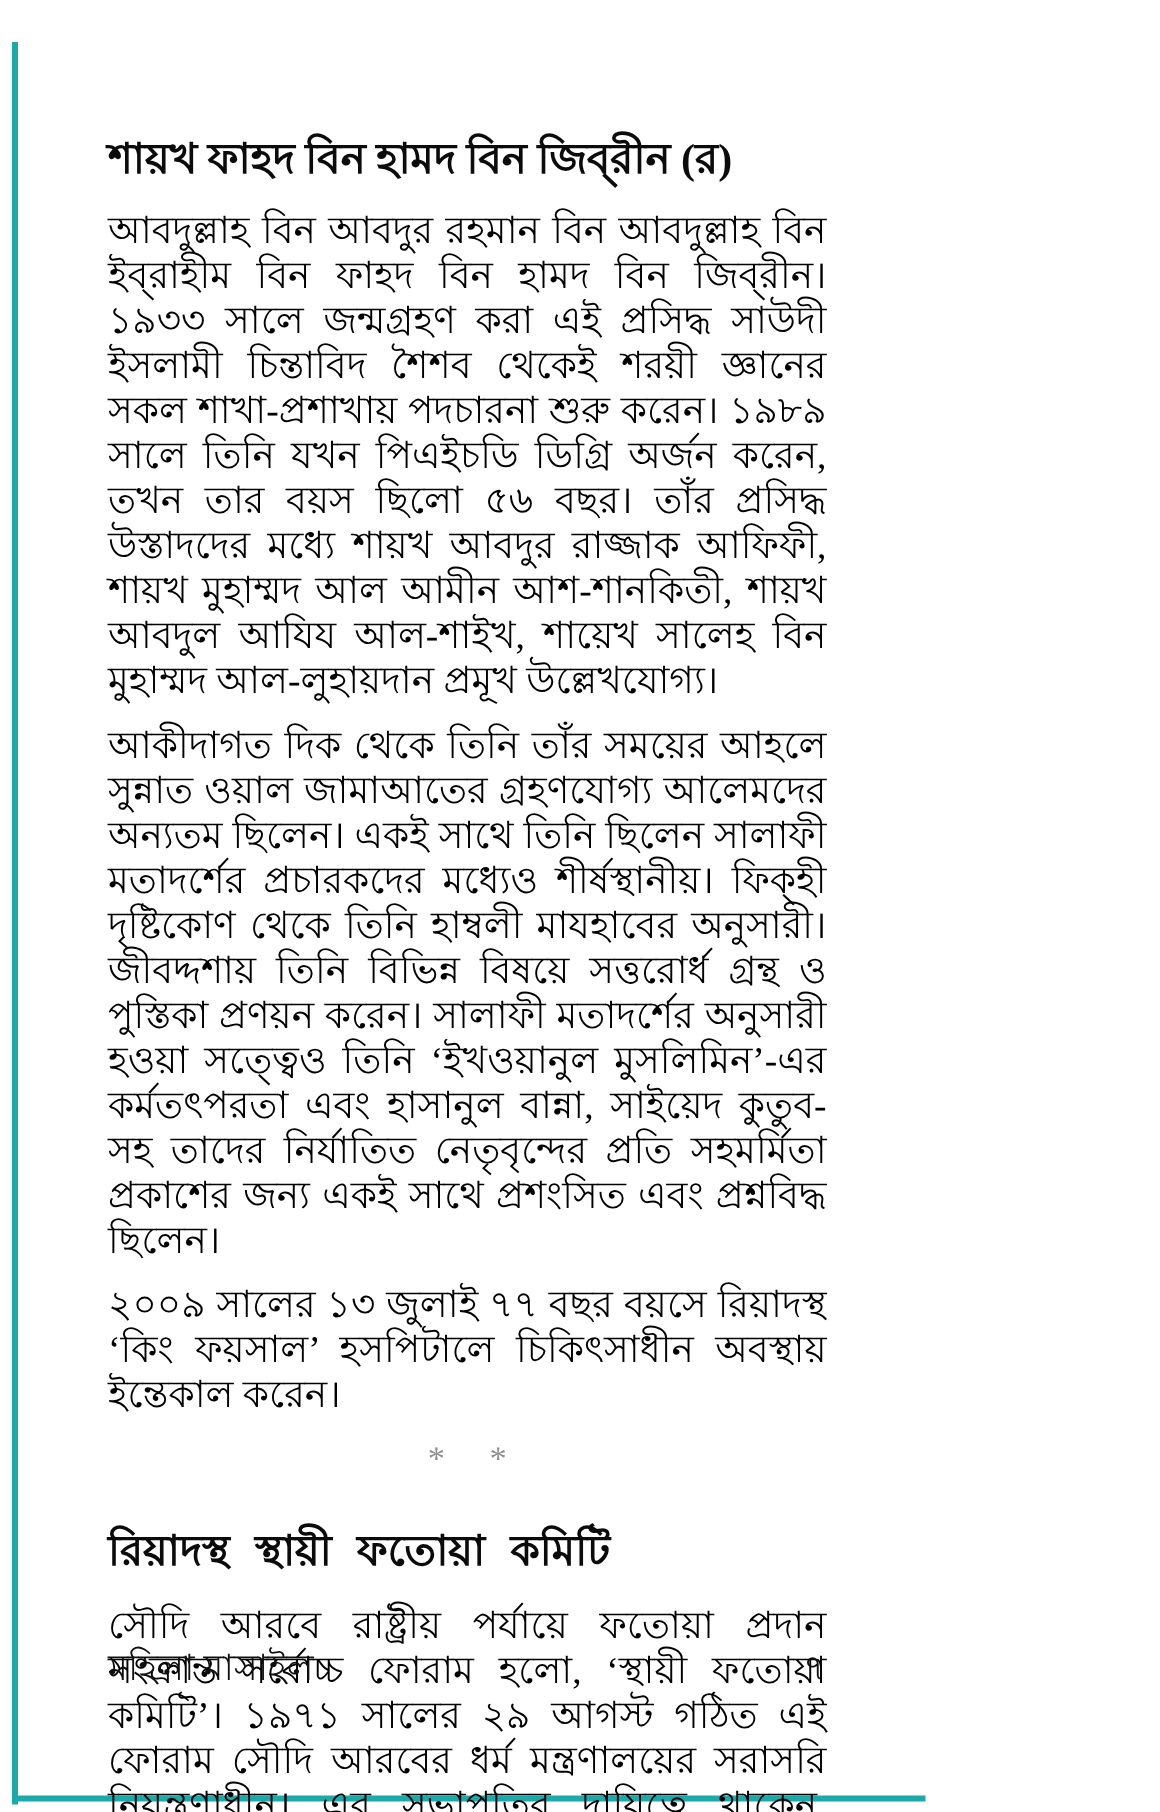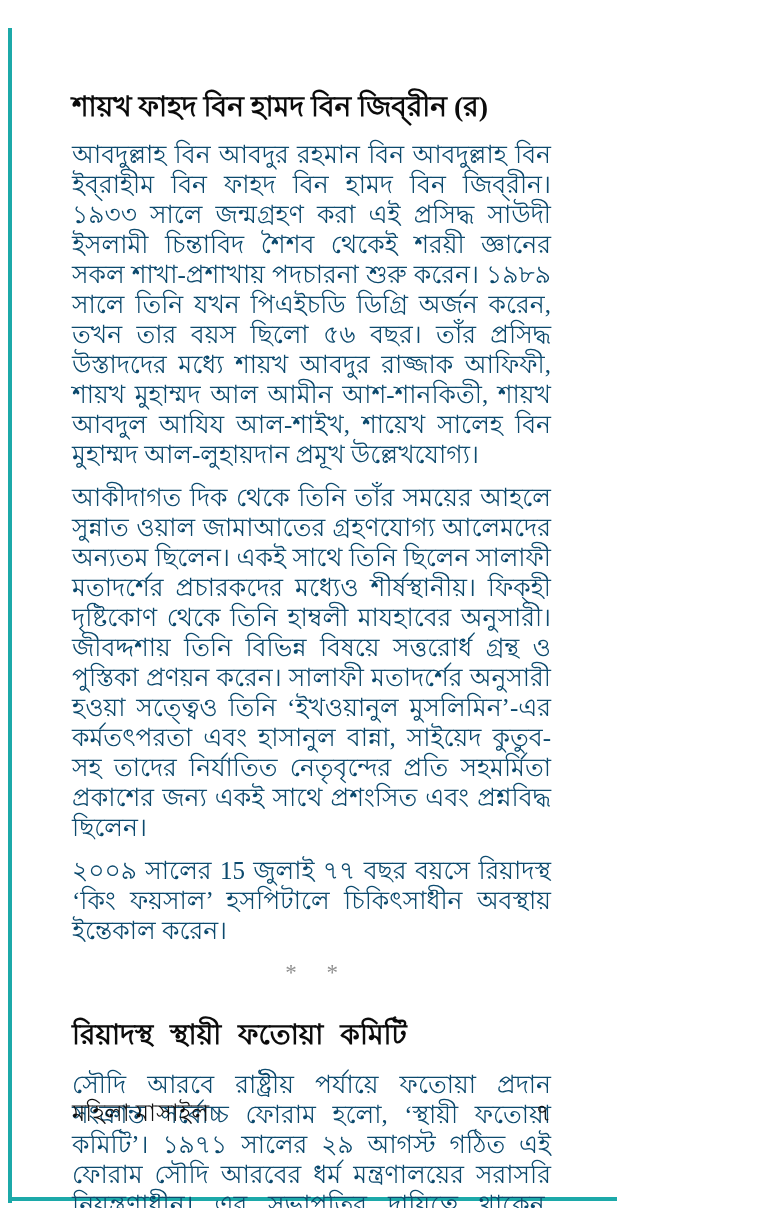--- a/index.html
+++ b/index.html
@@ -35,21 +35,21 @@
     font-weight: bold;
     margin: 0 0 14px 0;
     color: #0b0b0b;
   }
   h2.section-heading-2 { margin-top: 0; font-family: Liberation Mono, monospace; }
   p.body-para {
     font-size: 25px;
     line-height: 30px;
     text-align: justify;
     margin: 0 0 13px 0;
-    color: #0c4a6e;
+    color: #000000;
   }
   .separator {
     text-align: center;
     color: #8f8f8f;
     font-size: 23px;
     line-height: 26px;
     letter-spacing: 12px;
     padding-left: 12px; 
     margin: 14px 0 32px 0;
   }
@@ -74,21 +74,21 @@
   <div class="border-bottom"></div>
 
   <div class="content">
 
     <h2 class="section-heading">শায়খ ফাহদ বিন হামদ বিন জিব্‌রীন (র)</h2>
 
     <p class="body-para">আবদুল্লাহ বিন আবদুর রহমান বিন আবদুল্লাহ বিন ইব্‌রাহীম বিন ফাহদ বিন হামদ বিন জিব্‌রীন। ১৯৩৩ সালে জন্মগ্রহণ করা এই প্রসিদ্ধ সাউদী ইসলামী চিন্তাবিদ শৈশব থেকেই শরয়ী জ্ঞানের সকল শাখা-প্রশাখায় পদচারনা শুরু করেন। ১৯৮৯ সালে তিনি যখন পিএইচডি ডিগ্রি অর্জন করেন, তখন তার বয়স ছিলো ৫৬ বছর। তাঁর প্রসিদ্ধ উস্তাদদের মধ্যে শায়খ আবদুর রাজ্জাক আফিফী, শায়খ মুহাম্মদ আল আমীন আশ-শানকিতী, শায়খ আবদুল আযিয আল-শাইখ, শায়েখ সালেহ বিন মুহাম্মদ আল-লুহায়দান প্রমূখ উল্লেখযোগ্য।</p>
 
     <p class="body-para">আকীদাগত দিক থেকে তিনি তাঁর সময়ের আহলে সুন্নাত ওয়াল জামাআতের গ্রহণযোগ্য আলেমদের অন্যতম ছিলেন। একই সাথে তিনি ছিলেন সালাফী মতাদর্শের প্রচারকদের মধ্যেও শীর্ষস্থানীয়। ফিক্‌হী দৃষ্টিকোণ থেকে তিনি হাম্বলী মাযহাবের অনুসারী। জীবদ্দশায় তিনি বিভিন্ন বিষয়ে সত্তরোর্ধ গ্রন্থ ও পুস্তিকা প্রণয়ন করেন। সালাফী মতাদর্শের অনুসারী হওয়া সত্ত্বেও তিনি ‘ইখওয়ানুল মুসলিমিন’-এর কর্মতৎপরতা এবং হাসানুল বান্না, সাইয়েদ কুতুব-সহ তাদের নির্যাতিত নেতৃবৃন্দের প্রতি সহমর্মিতা প্রকাশের জন্য একই সাথে প্রশংসিত এবং প্রশ্নবিদ্ধ ছিলেন।</p>
 
-    <p class="body-para">২০০৯ সালের 15 জুলাই ৭৭ বছর বয়সে রিয়াদস্থ ‘কিং ফয়সাল’ হসপিটালে চিকিৎসাধীন অবস্থায় ইন্তেকাল করেন।</p>
+    <p class="body-para">২০০৯ সালের ১৩ জুলাই ৭৭ বছর বয়সে রিয়াদস্থ ‘কিং ফয়সাল’ হসপিটালে চিকিৎসাধীন অবস্থায় ইন্তেকাল করেন।</p>
 
     <div class="separator">* *</div>
 
     <h2 class="section-heading section-heading-2">রিয়াদস্থ স্থায়ী ফতোয়া কমিটি</h2>
 
     <p class="body-para">সৌদি আরবে রাষ্ট্রীয় পর্যায়ে ফতোয়া প্রদান সংক্রান্ত সর্বোচ্চ ফোরাম হলো, ‘স্থায়ী ফতোয়া কমিটি’। ১৯৭১ সালের ২৯ আগস্ট গঠিত এই ফোরাম সৌদি আরবের ধর্ম মন্ত্রণালয়ের সরাসরি নিয়ন্ত্রণাধীন। এর সভাপতির দায়িত্বে থাকেন, রাষ্ট্রের ‘গ্র্যান্ড মুফতী’। ‘কাউন্সিল অফ সিনিয়র স্কলারস’-এর মধ্য থেকে বাছাইকৃত স্কলারগণ এই কমিটির সদস্য। বিভিন্ন বিষয়ে নানামুখী রিসার্চ ওয়ার্কের পাশাপাশি এই কমিটি ফোন-ফ্যাক্স, চিঠি, মেইল ইত্যাদি বিভিন্ন পদ্ধতিতে জনসাধারণের পক্ষ থেকে আগত প্রশ্ন ও মাসআলাসমূহ পর্যালোচনা করে এবং ফতোয়া প্রদান করে।</p>
 
     <div class="separator separator-end">* * *</div>
 
   </div>

